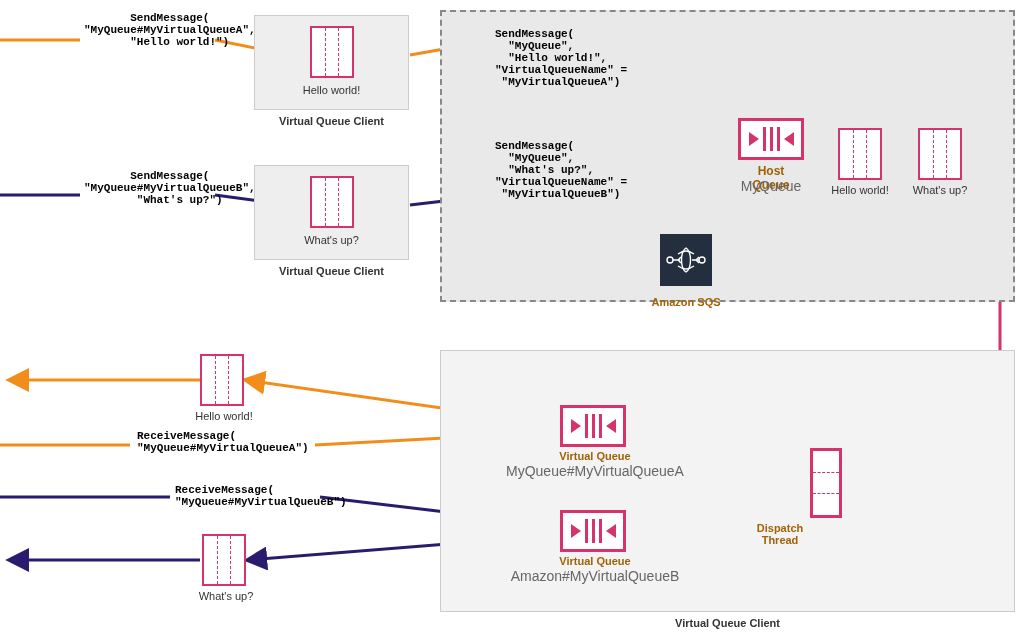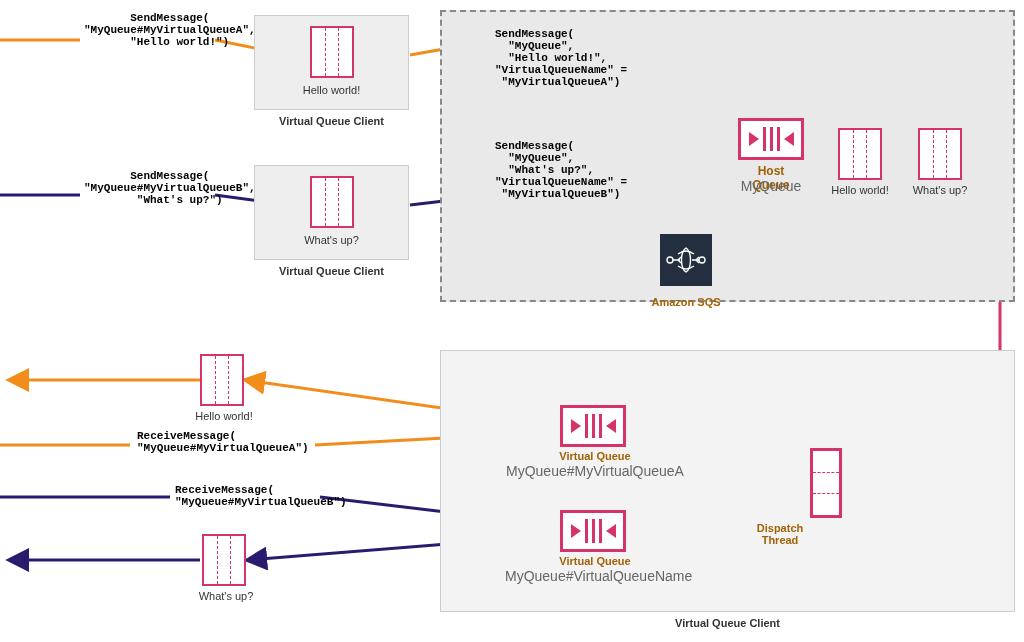--- a/index.html
+++ b/index.html
@@ -172,21 +172,21 @@
 <div class="sublabel" style="left:505px; top:463px; width:180px;">MyQueue#MyVirtualQueueA</div>
 
 <div class="hq-icon" style="left:560px; top:510px;">
   <div class="tri-l"></div>
     <div class="bar"></div>
     <div class="bar"></div>
     <div class="bar"></div>
     <div class="tri-r"></div>
 </div>
 <div class="label" style="left:540px; top:555px; width:110px; font-size:11px;">Virtual Queue</div>
-<div class="sublabel" style="left:505px; top:568px; width:180px;">MyQueue#VirtualQueueName</div>
+<div class="sublabel" style="left:505px; top:568px; width:180px;">Amazon#MyVirtualQueueB</div>
 
 <div class="dispatch" style="left:810px; top:448px;">
   <div class="seg"></div>
     <div class="seg"></div>
     <div class="seg"></div>
 </div>
 <div class="label" style="left:744px; top:522px; width:72px; white-space:pre; font-size:11px;">Dispatch
 Thread</div>
 
 <div class="queue-icon" style="left:200px; top:354px;">

